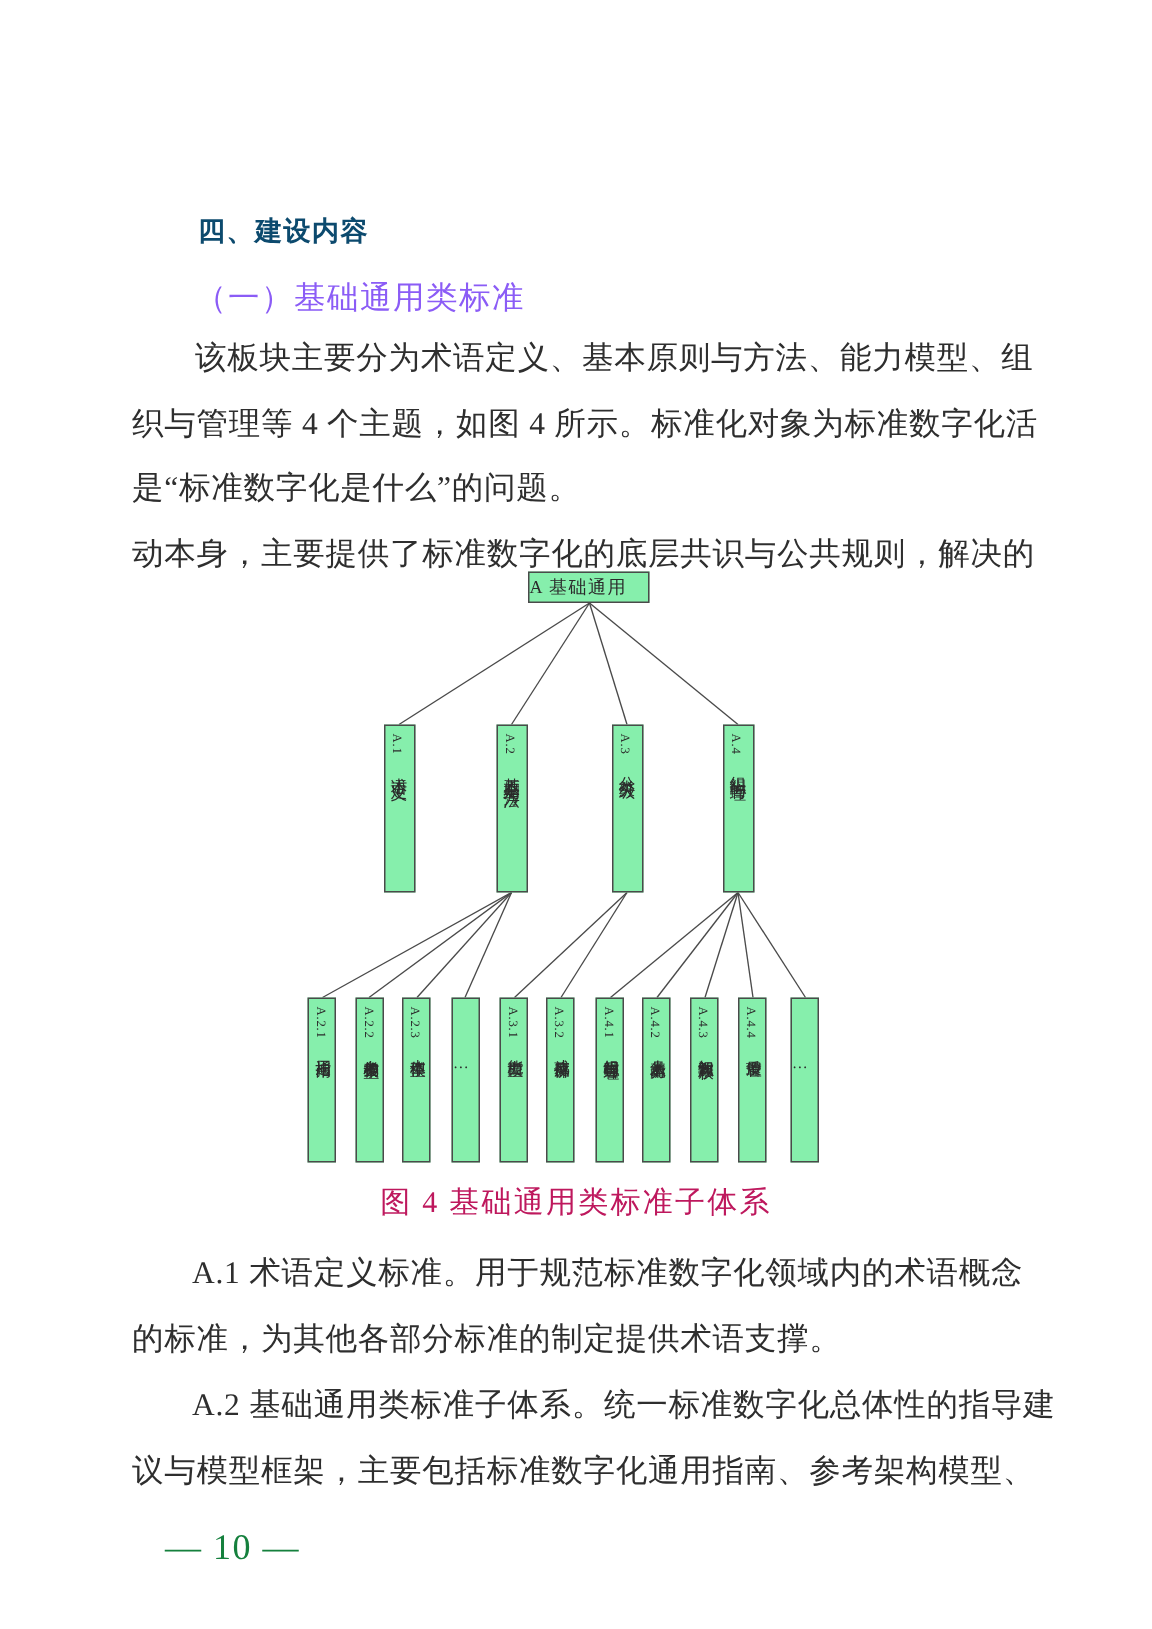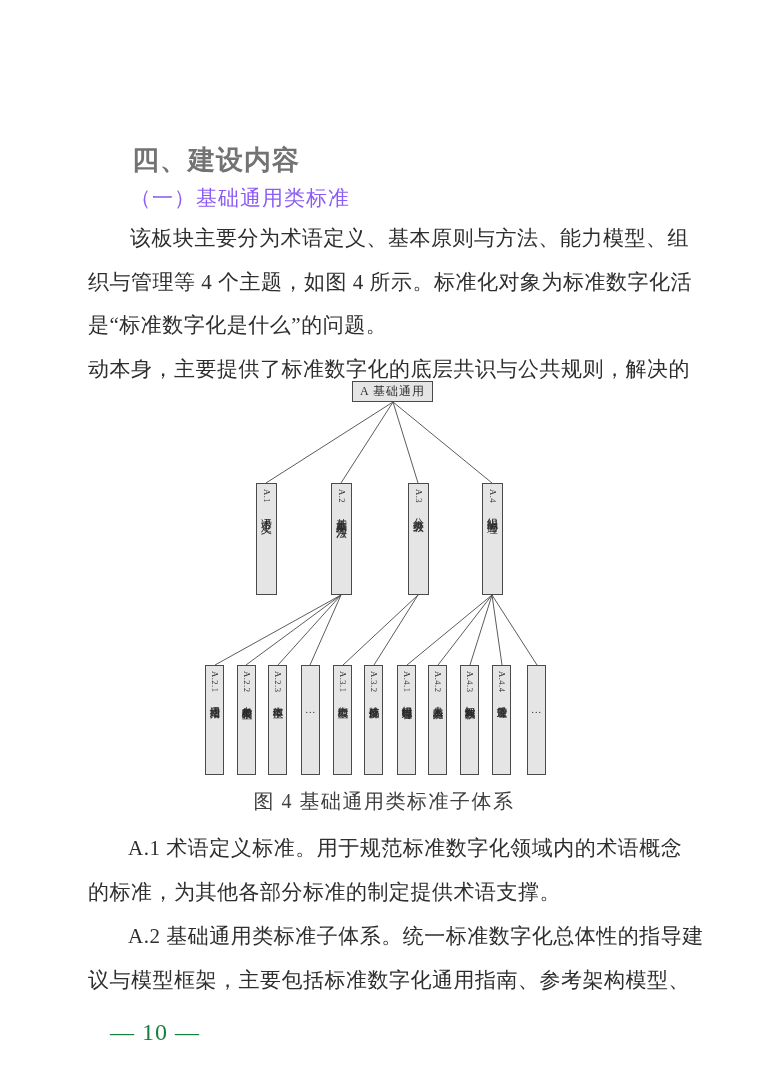--- a/index.html
+++ b/index.html
@@ -8,21 +8,21 @@
     background:#ffffff;
     position:relative;
     font-family:"Liberation Serif","DejaVu Serif",serif;
     color:#2e2e2e;
     overflow:hidden;
   }
   .abs{position:absolute;}
   .h1{
     left:132px;top:142px;
     font-family:"Liberation Sans","DejaVu Sans",sans-serif;
-    font-weight:bold;font-size:27px;color:#737373;
+    font-weight:bold;font-size:18px;color:#0c4a6e;
     letter-spacing:1px;white-space:nowrap;
   }
   .h2{
     left:130px;top:184px;
     font-size:21px;color:#8b5cf6;
     letter-spacing:1px;white-space:nowrap;
   }
   .para{left:88px;width:600px;}
   .para .line{
     line-height:43.5px;font-size:21px;white-space:nowrap;
@@ -32,29 +32,29 @@
   .intro{top:217px;}
   .pa1{top:826px;}
   .pa1 .line,.pa2 .line{line-height:44px;}
   .pa2{top:914px;}
   .pgnum{
     left:110px;top:1019px;font-size:24px;color:#15803d;
     letter-spacing:1px;white-space:nowrap;
   }
   .caption{
     left:0;top:788px;width:768px;text-align:center;
-    font-size:20px;color:#404040;letter-spacing:1.5px;white-space:nowrap;
+    font-size:20px;color:#be185d;letter-spacing:1.5px;white-space:nowrap;
   }
   
   .dsvg{left:0;top:0;pointer-events:none;}
   .node{
     box-sizing:border-box;
     border:1px solid #4a4a4a;
-    background:#e5e5e5;
-    display:flex;justify-content:center;align-items:flex-start;
+    background:#86efac;
+    display:flex;justify-content:flex-start;align-items:flex-start;
   }
   .rootbox{
     left:352px;top:381px;width:81px;height:21px;
     align-items:center;
     font-size:12px;letter-spacing:1px;color:#2b2b2b;white-space:nowrap;
   }
   .vbox{position:absolute;}
   .l2{top:483px;width:21px;height:112px;}
   .l3{top:665px;width:19px;height:110px;}
   .vtxt{

